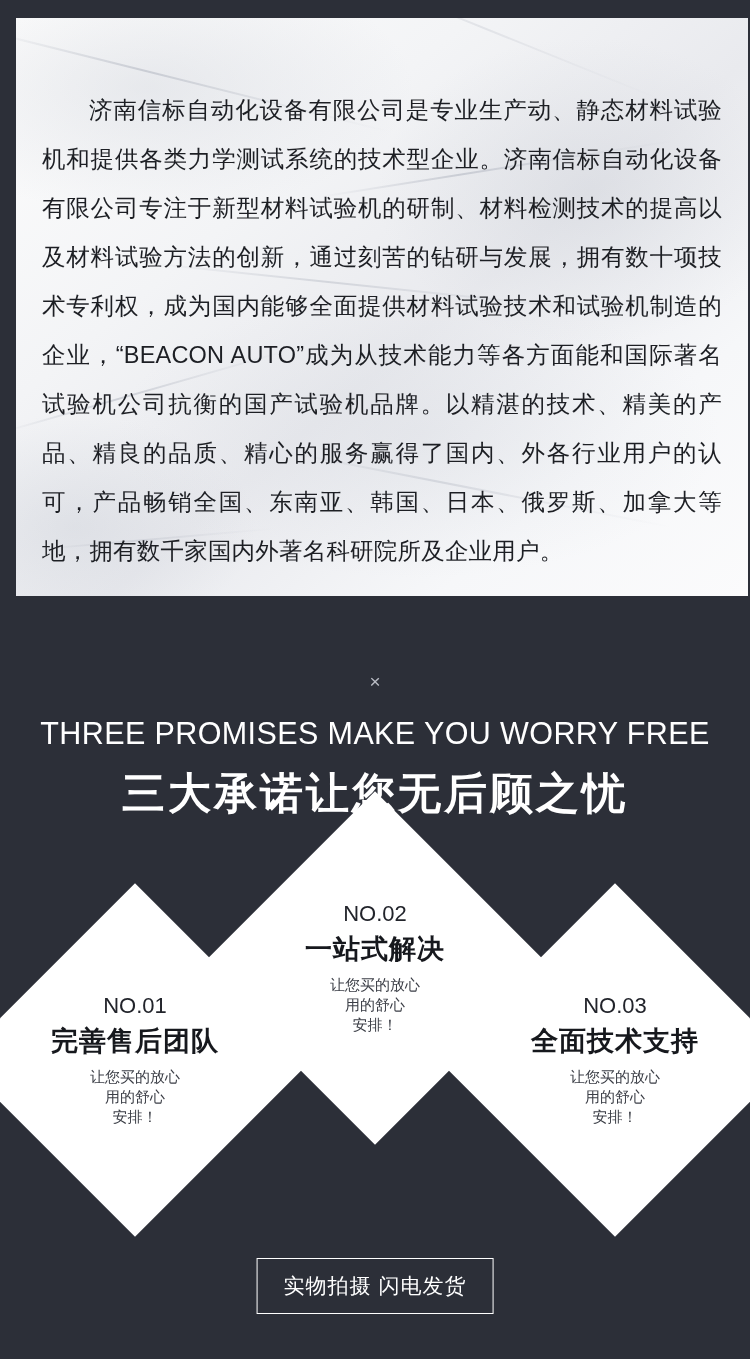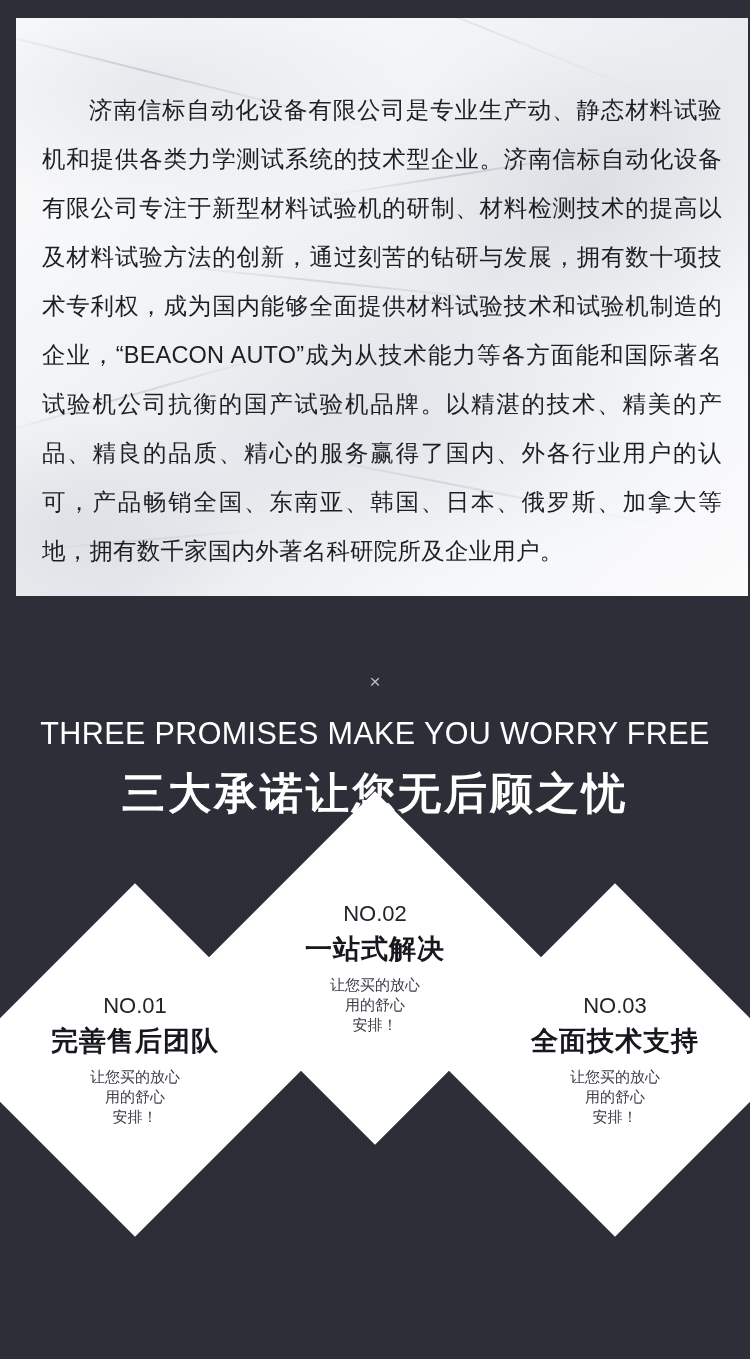--- a/index.html
+++ b/index.html
@@ -228,13 +228,14 @@
         <div class="d-desc">
           <div>让您买的放心</div>
           <div>用的舒心</div>
           <div>安排！</div>
         </div>
       </div>
     </div>
 
   </div>
 
+  <div class="shoot-badge">实物拍摄  闪电发货</div>
 </div>
 
 </body></html>

